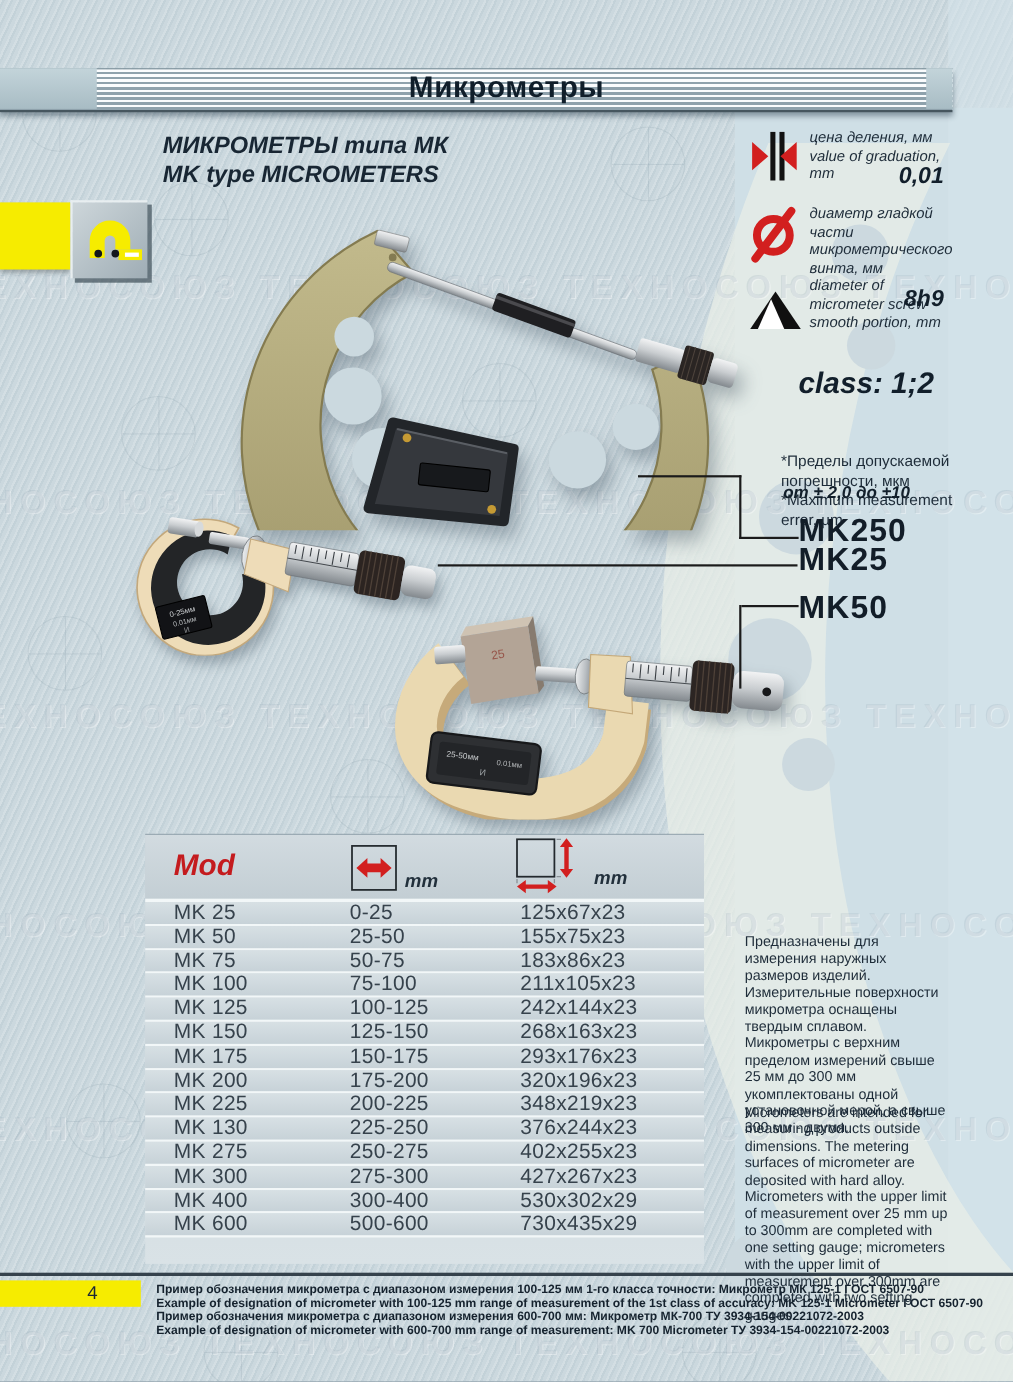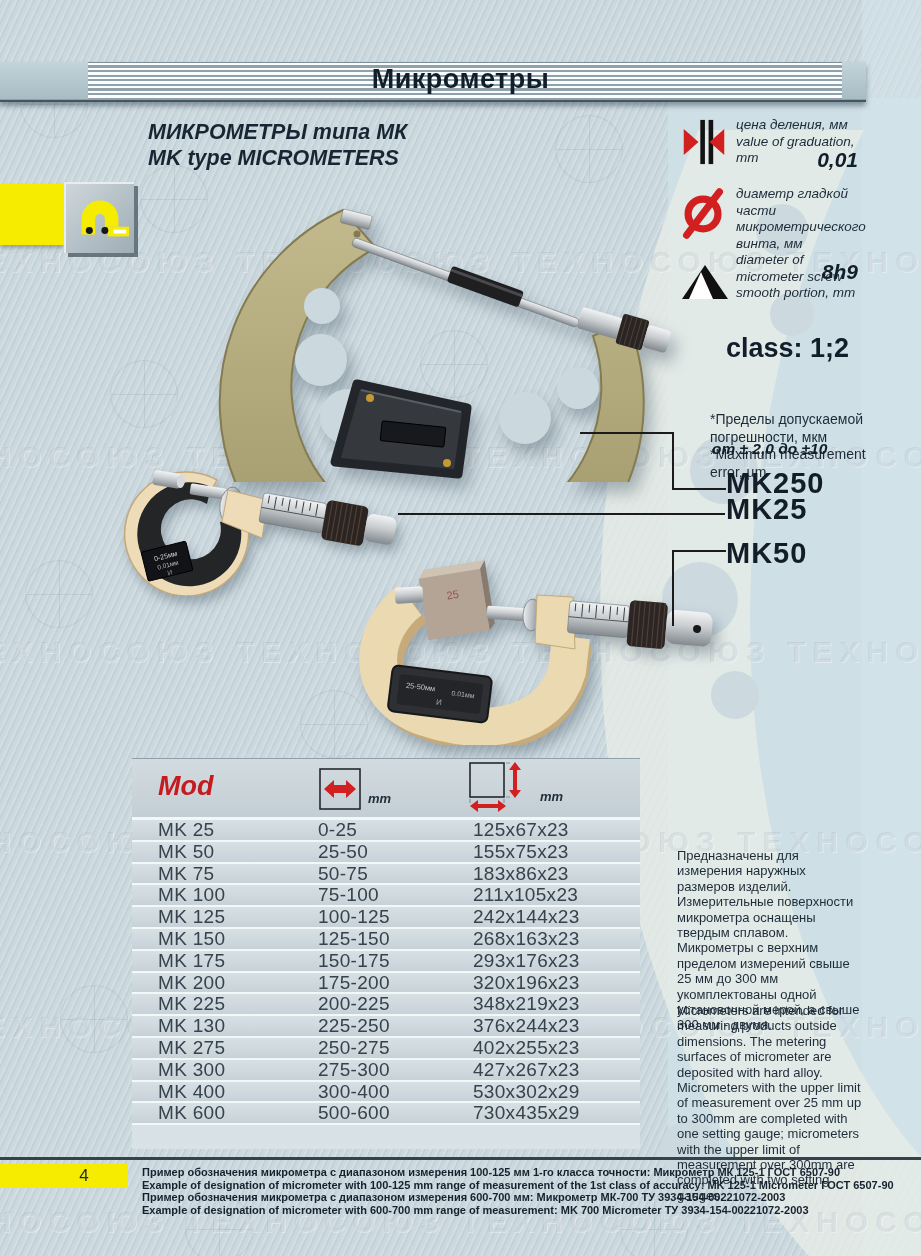--- a/index.html
+++ b/index.html
@@ -34,33 +34,33 @@
   .intro{left:148px;top:119px;font-size:21.5px;line-height:26px;font-weight:bold;font-style:italic;color:#182633;}
   
   .logo-bar{left:0;top:184px;width:64px;height:61px;background:#f6ec00;box-shadow:0 3px 4px rgba(0,0,0,.25);}
   .logo-box{left:64px;top:182px;width:68px;height:69px;
     background:linear-gradient(135deg,#cdd6da,#9fadb5);
     border-top:2px solid #e8eef0;border-left:2px solid #e8eef0;
     box-shadow:4px 4px 0 rgba(70,85,95,.75);}
   
   .spec-label{font-style:italic;font-size:13.5px;line-height:16.5px;color:#1d2b38;}
   .spec-value{font-style:italic;font-weight:bold;font-size:21px;color:#121f2b;text-align:right;}
-  .class-label{font-weight:bold;font-size:27px;color:#121f2b;}
+  .class-label{font-style:italic;font-weight:bold;font-size:27px;color:#121f2b;}
   .acc-note{font-size:14px;line-height:17.5px;color:#1d2b38;margin-top:40px;}
   .acc-range{font-style:italic;font-weight:bold;font-size:15.5px;color:#121f2b;}
   .model-label{font-size:29px;font-weight:bold;color:#121d28;letter-spacing:1px;line-height:35px;}
   .conn{background:#1b1b1b;}
   
   .table{left:132px;top:758px;width:508px;height:390px;
     background:linear-gradient(180deg,#c6d0d6,#d9e2e6);
     border-top:1.5px solid #8fa0aa;}
   .thead{position:relative;height:58px;border-bottom:3px solid #f2f7f8;
     background:linear-gradient(180deg,#d2dbe0,#c3ced4);}
   .mod-h{position:absolute;left:26px;top:12px;font-size:27px;font-weight:bold;font-style:italic;color:#c41b1e;}
-  .unit{position:absolute;font-size:13px;font-weight:bold;font-style:italic;color:#22303c;}
+  .unit{position:absolute;font-size:17px;font-weight:bold;font-style:italic;color:#22303c;}
   .trow{display:grid;grid-template-columns:160px 155px 1fr;height:19.8px;line-height:19.8px;
     padding-left:26px;border-bottom:2px solid #f2f7f8;
     background:linear-gradient(180deg,#d7e0e4,#c7d2d8);
     font-size:19px;color:#36424c;letter-spacing:.3px;}
   
   .desc{left:677px;width:187px;font-size:13px;line-height:15.4px;color:#1e2c39;}
   
   .footer-rule{left:0;top:1157px;width:921px;height:2.5px;background:#35424c;}
   .page-num{left:0;top:1164px;width:128px;height:24px;background:#f6ec00;
     font-size:17px;color:#1b2835;text-align:center;line-height:24px;padding-left:40px;box-sizing:border-box;}

